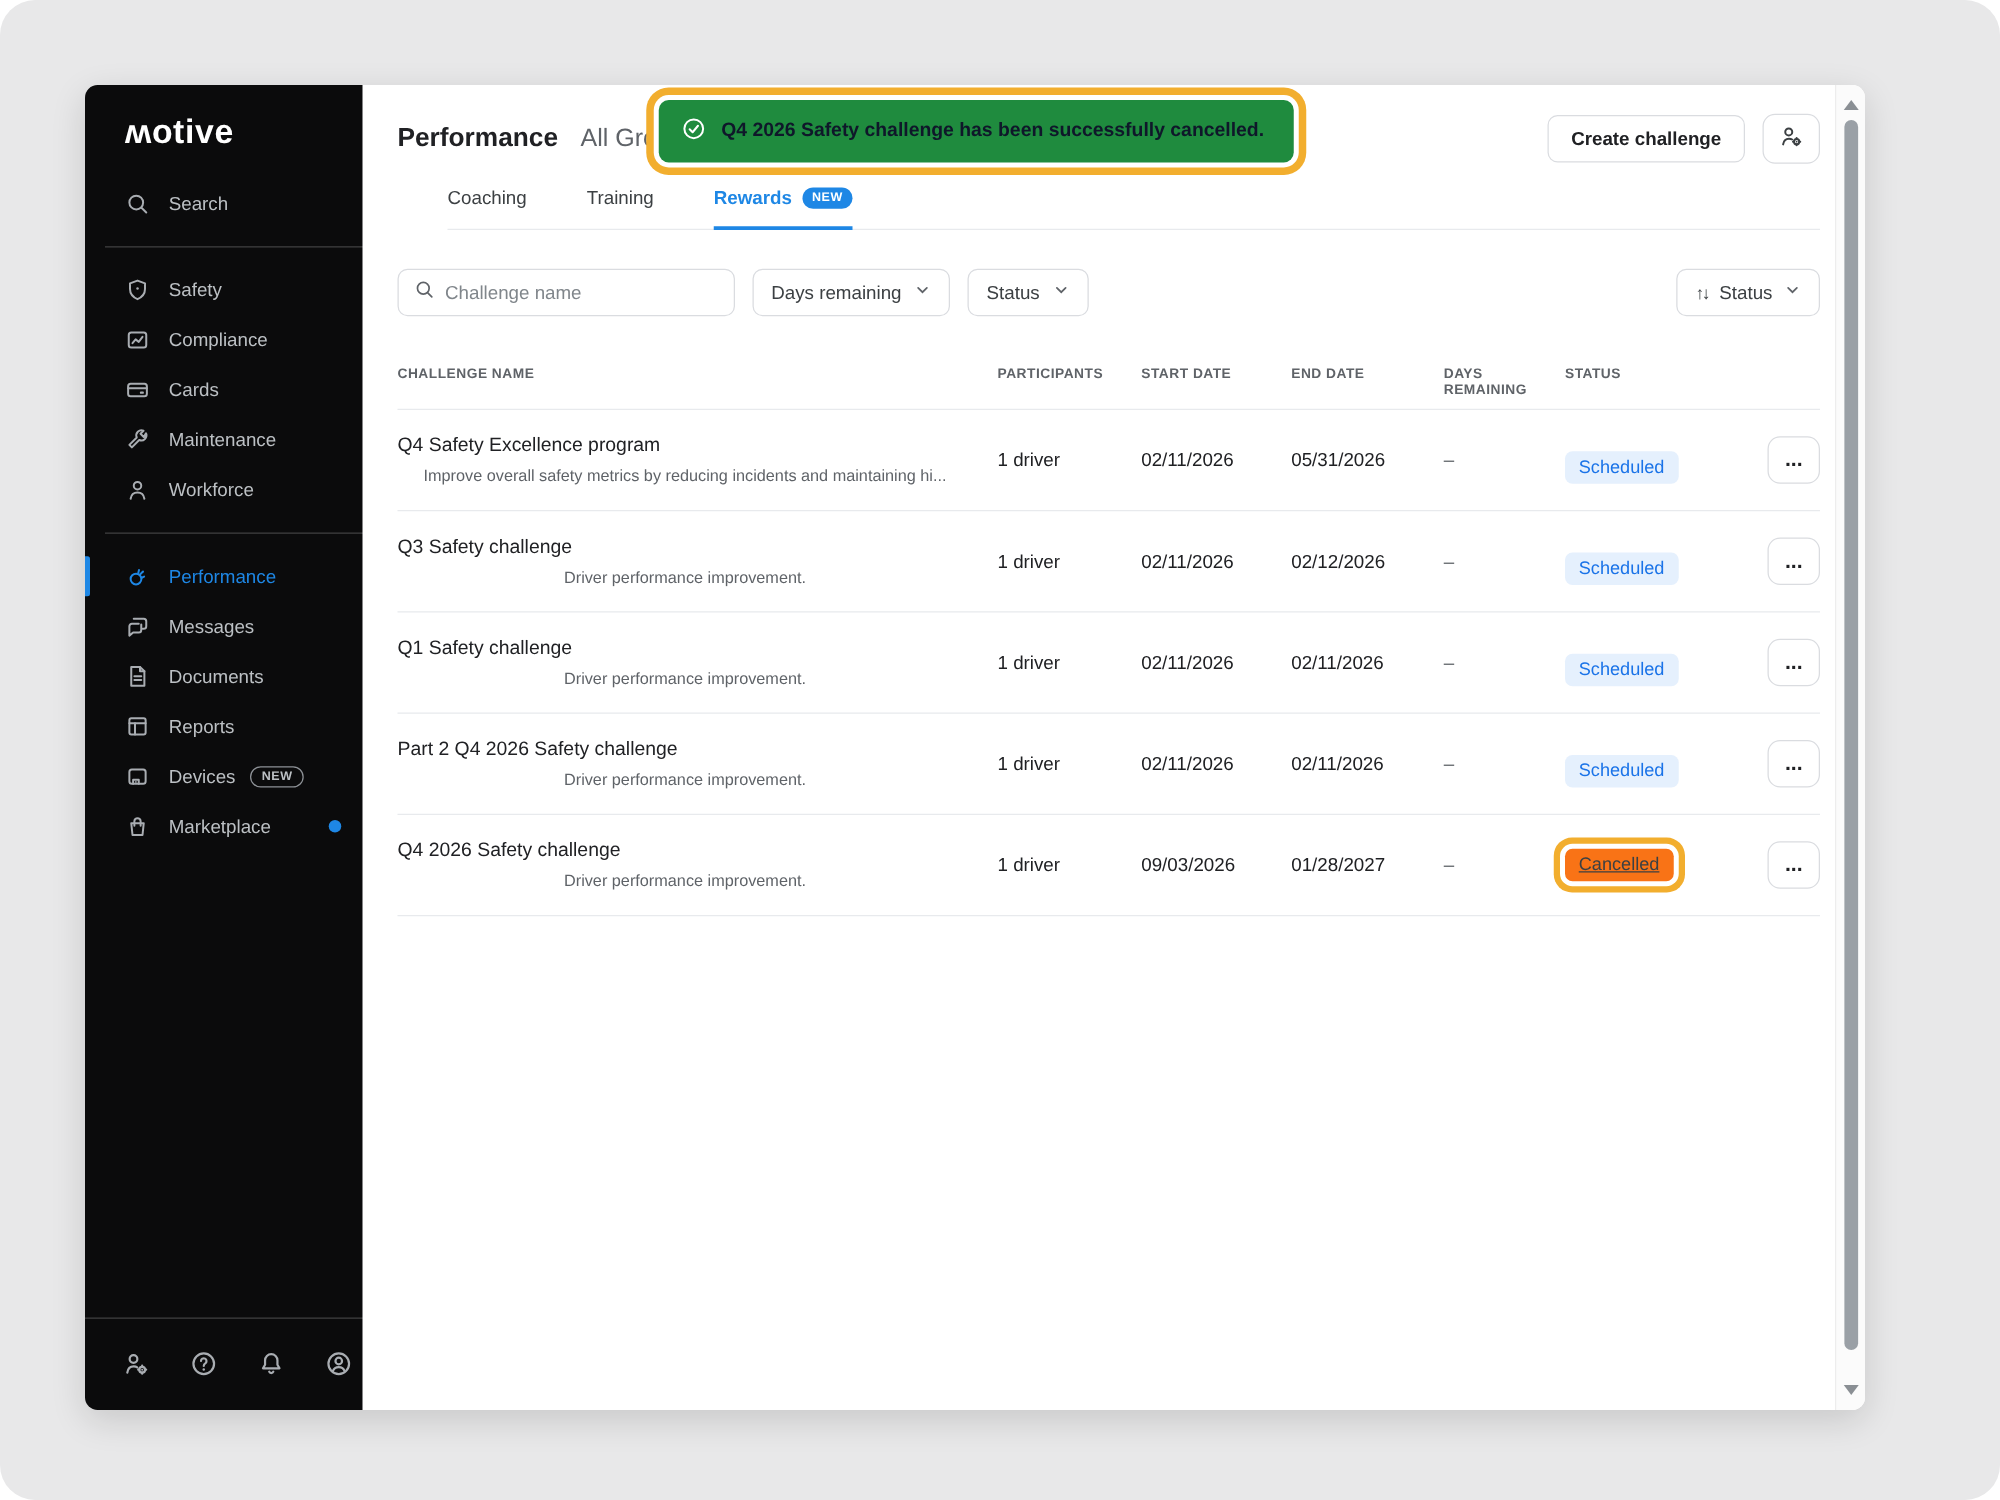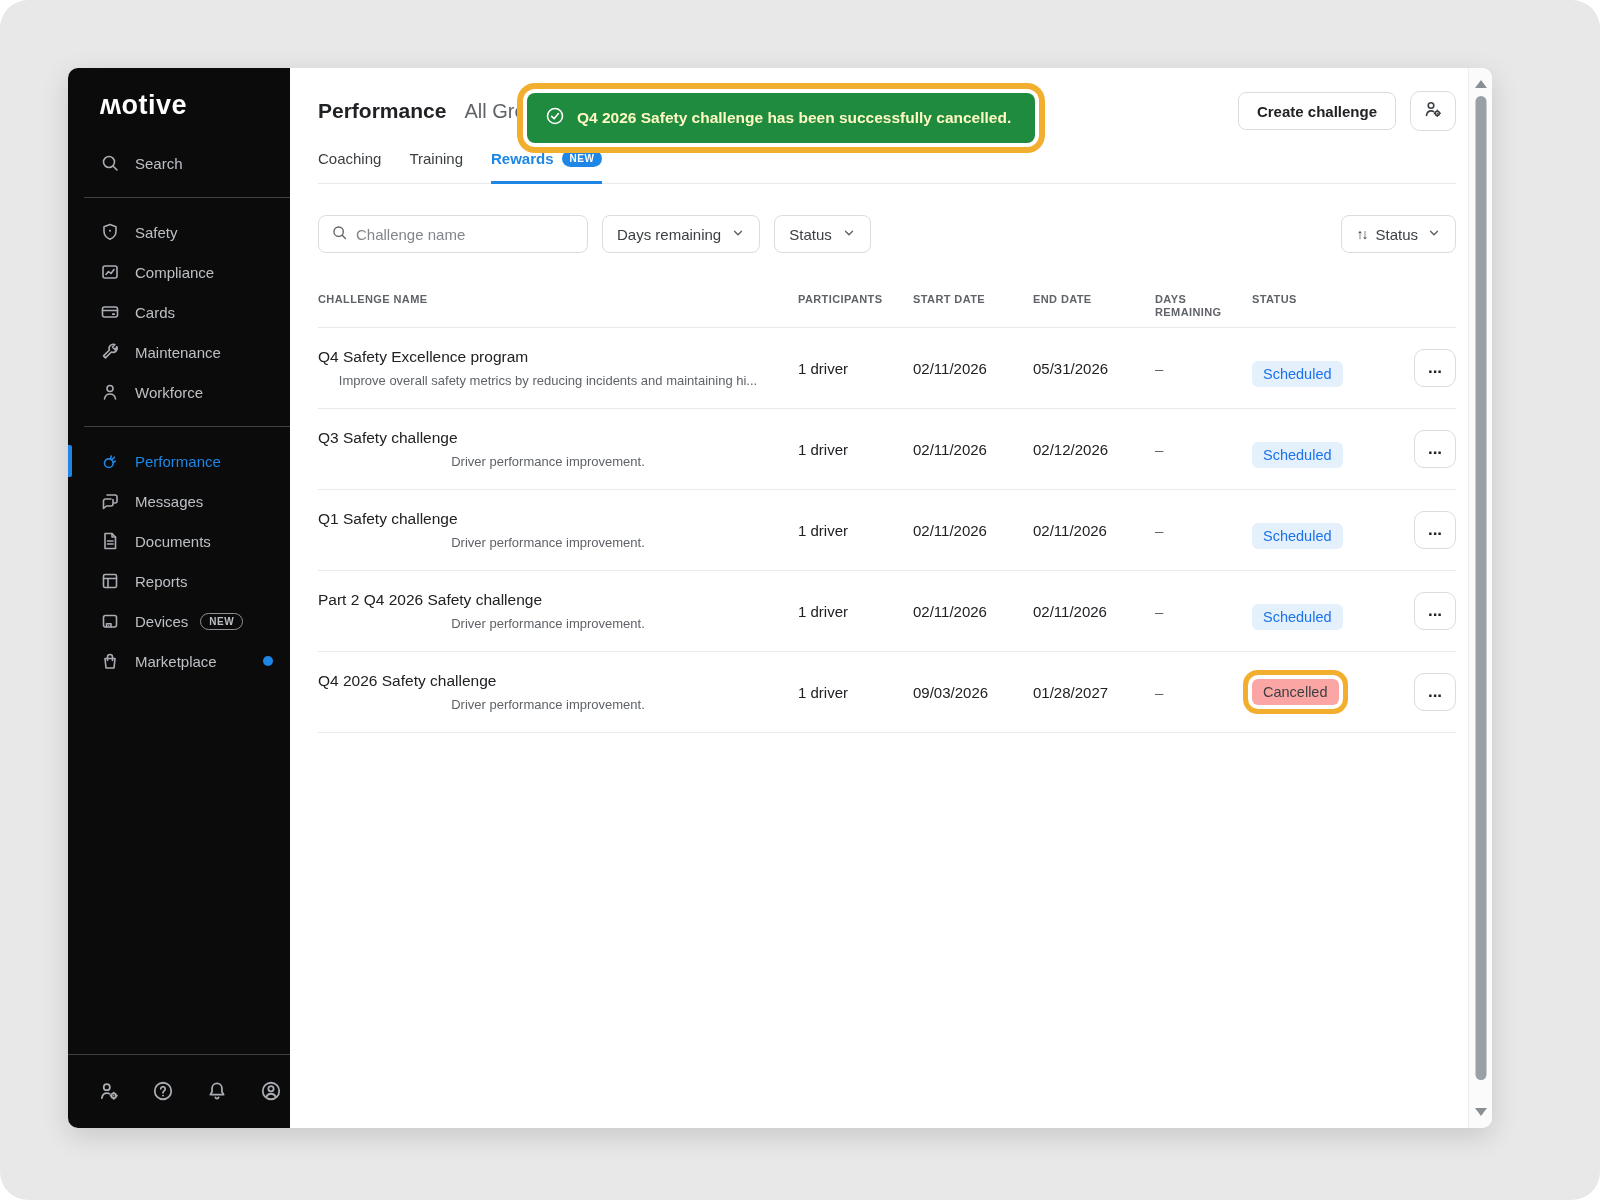--- a/index.html
+++ b/index.html
@@ -39,28 +39,28 @@
   .page-title { font-size:21px; font-weight:bold; color:#202124; }
   .page-scope { font-size:20px; color:#5f6368; margin-left:18px; }
   .header-actions { margin-left:auto; display:flex; align-items:center; gap:14px; }
   .btn-create { height:38px; padding:0 18px; background:#fff; border:1px solid #dadce0; border-radius:8px;
                 font-size:15px; font-weight:bold; color:#202124; cursor:pointer; font-family:inherit; }
   .btn-icon { width:46px; height:40px; background:#fff; border:1px solid #dadce0; border-radius:10px;
               display:flex; align-items:center; justify-content:center; color:#3c4043; cursor:pointer; }
   .btn-icon svg { width:20px; height:20px; }
 
   
-  .toast { position:absolute; left:459px; top:25px; height:50px; display:flex; align-items:center; gap:12px;
-           background:var(--toast-green); color:#fef9c3; font-size:15.5px; font-weight:bold;
+  .toast { position:absolute; left:459px; top:12px; height:50px; display:flex; align-items:center; gap:12px;
+           background:var(--toast-green); color:#0f172a; font-size:15.5px; font-weight:bold;
            padding:0 24px 0 18px; border-radius:8px; z-index:20;
            box-shadow:0 0 0 4px #fff, 0 0 0 10px var(--highlight); }
   .toast svg { width:20px; height:20px; flex:none; }
 
   
-  .tabs { display:flex; gap:28px; margin-top:16px; border-bottom:1px solid #e8eaed; height:36px; }
+  .tabs { display:flex; gap:48px; margin-top:16px; border-bottom:1px solid #e8eaed; height:36px;margin-left:40px; }
   .tab { display:flex; align-items:center; gap:8px; font-size:15px; color:#3c4043; padding-bottom:12px;
          cursor:pointer; border-bottom:3px solid transparent; margin-bottom:-1px; }
   .tab.active { color:var(--accent); font-weight:bold; border-bottom-color:var(--accent); }
   .tab-new { background:var(--accent); color:#fff; font-size:10px; font-weight:bold; letter-spacing:.5px;
              border-radius:10px; padding:3px 8px; }
 
   
   .filters { display:flex; align-items:center; gap:14px; margin-top:31px; height:38px; }
   .search-box { display:flex; align-items:center; width:270px; height:38px; border:1px solid #dadce0;
                 border-radius:8px; padding:0 12px; gap:8px; color:#5f6368; }
@@ -80,21 +80,21 @@
   .table-head { margin-top:40px; height:35px; border-bottom:1px solid #e8eaed; align-items:start; }
   .th { font-size:11px; font-weight:bold; color:#5f6368; letter-spacing:.4px; line-height:13px; padding-right:10px; }
   .t-row { height:81px; border-bottom:1px solid #e8eaed; }
   .row-title { font-size:15.5px; color:#202124; }
   .row-desc { font-size:13px; color:#5f6368; margin-top:7px; white-space:nowrap; overflow:hidden;text-align:center; }
   .cell { font-size:15px; color:#202124; align-self:center; }
   .cell.dash { color:#5f6368; }
   .name-cell { padding-right:20px; }
   .badge { display:inline-block; font-size:14.5px; padding:5px 11px; border-radius:6px; }
   .badge.blue { background:#e5f0fd; color:var(--accent-text);margin-top:12px; }
-  .badge.gray { background:#fca5a5; color:#3c4043; }
+  .badge.gray { background:#f97316; color:#3c4043;text-decoration:underline; }
   .badge.hl { box-shadow:0 0 0 4px #fff, 0 0 0 9px var(--highlight); }
   .menu-cell { justify-self:end; }
   .menu-btn { width:42px; height:38px; border:1px solid #dadce0; border-radius:10px; background:#fff;
               font-size:17px; font-weight:bold; color:#202124; cursor:pointer; line-height:10px; font-family:inherit; }
 
   
   .scrollbar { position:absolute; right:0; top:0; width:24px; height:100%; background:#fbfbfb;
                border-left:1px solid #ededed; }
   .sb-up, .sb-down { position:absolute; left:50%; transform:translateX(-50%); width:0; height:0;
                      border-left:6px solid transparent; border-right:6px solid transparent; }

